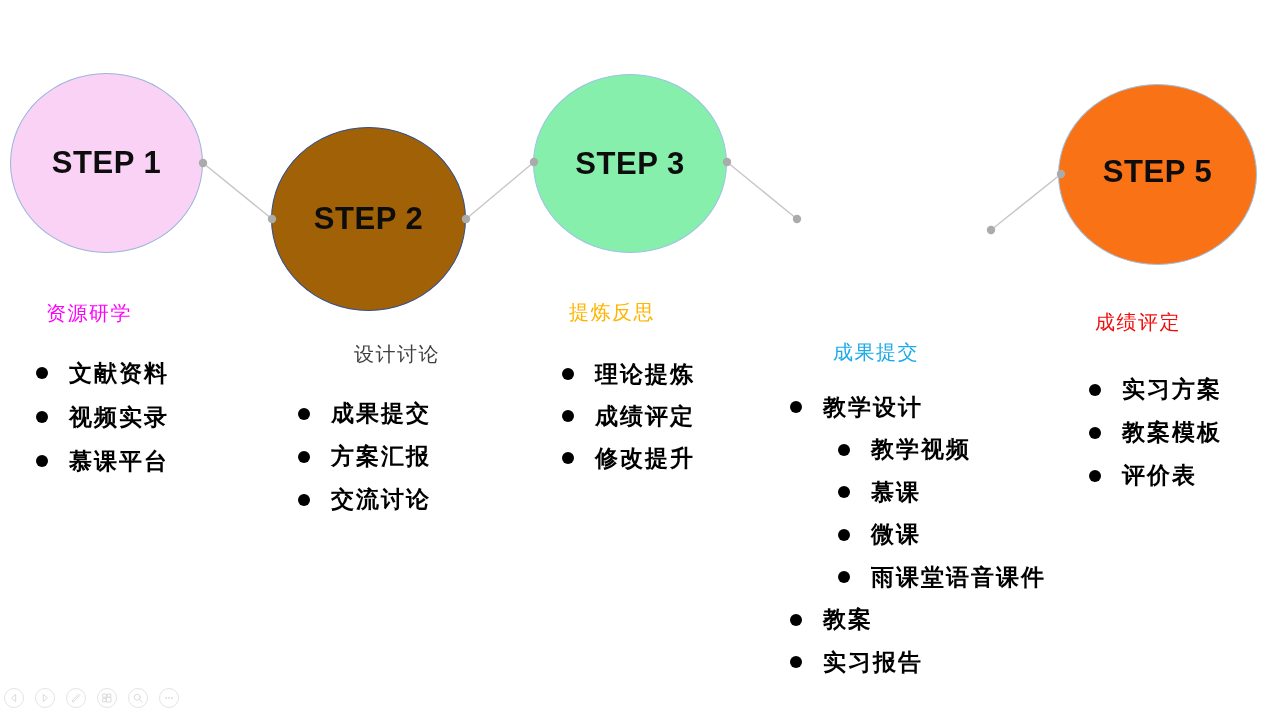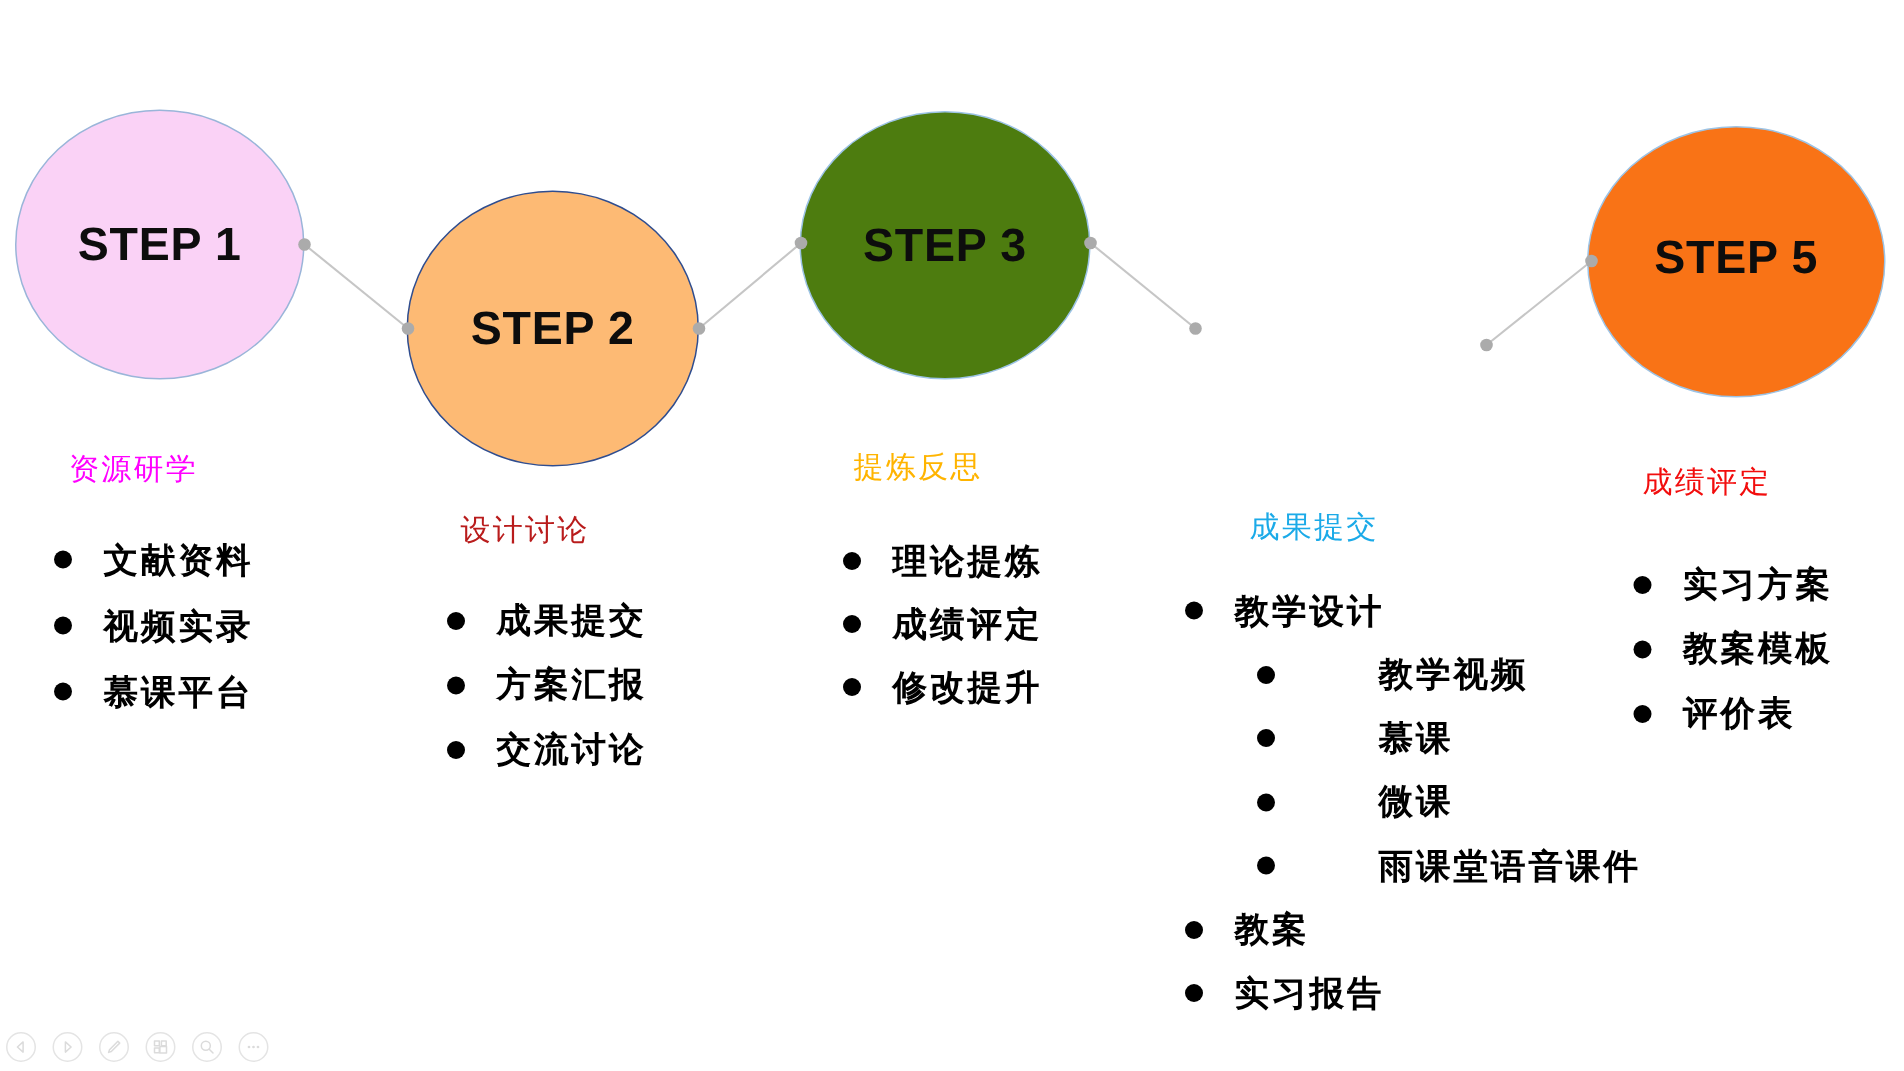--- a/index.html
+++ b/index.html
@@ -36,21 +36,21 @@
   .h4{left:833px;top:342px;}
   .h5{left:1095px;top:312px;}
   
   .list{position:absolute;}
   .l1{left:36px;top:351px;--row:44px;}
   .l2{left:298px;top:392px;--row:43px;}
   .l3{left:562px;top:353px;--row:42px;}
   .l4{left:790px;top:386px;--row:42.5px;}
   .l5{left:1089px;top:368px;--row:43px;}
   .li{display:flex;align-items:center;height:var(--row);}
-  .li.nested{margin-left:48px;gap:48px;}
+  .li.nested{margin-left:48px;}
   .dot{
     width:12px;height:12px;border-radius:50%;background:var(--bullet,#000);
     flex-shrink:0;margin-right:21px;
   }
   .txt{
     font-size:23px;font-weight:700;color:#000;letter-spacing:2px;white-space:nowrap;
     line-height:1;
   }
   
   .toolbar{position:absolute;left:4px;top:688px;display:flex;gap:11px;}
@@ -64,24 +64,24 @@
   .tb .filled{fill:var(--toolbar-glyph,#dbdbdb);}
 </style>
 </head>
 <body>
 
 <div class="stage" style="background: rgb(255, 255, 255);">
 
   <div class="circle c1" style="background: rgb(250, 210, 246); border-color: rgb(154, 181, 217);">
     <span class="step-label">STEP 1</span>
   </div>
-  <div class="circle c2" style="background: #fdba74; border-color: rgb(47, 77, 143);">
+  <div class="circle c2" style="background: #a16207; border-color: rgb(47, 77, 143);">
     <span class="step-label">STEP 2</span>
   </div>
-  <div class="circle c3" style="background: #4d7c0f; border-color: rgb(156, 195, 229);">
+  <div class="circle c3" style="background: #86efac; border-color: rgb(156, 195, 229);">
     <span class="step-label">STEP 3</span>
   </div>
   <div class="circle c5" style="background: #f97316; border-color: rgb(156, 195, 229);">
     <span class="step-label">STEP 5</span>
   </div>
 
   <svg class="connectors" width="1269" height="714">
     <g>
       <line x1="203" y1="163" x2="272" y2="219"></line>
       <circle cx="203" cy="163" r="4.2"></circle>
@@ -98,21 +98,21 @@
       <circle cx="797" cy="219" r="4.2"></circle>
     </g>
     <g>
       <line x1="991" y1="230" x2="1061" y2="174"></line>
       <circle cx="991" cy="230" r="4.2"></circle>
       <circle cx="1061" cy="174" r="4.2"></circle>
     </g>
   </svg>
 
   <div class="heading h1" style="color: rgb(255, 0, 255);">资源研学</div>
-  <div class="heading h2" style="color: #b91c1c;">设计讨论</div>
+  <div class="heading h2" style="color: #404040; margin-left: 47px;">设计讨论</div>
   <div class="heading h3" style="color: rgb(255, 180, 0);">提炼反思</div>
   <div class="heading h4" style="color: rgb(27, 170, 232);">成果提交</div>
   <div class="heading h5" style="color: rgb(242, 13, 13);">成绩评定</div>
 
   <div class="list l1">
     <div class="li">
       <span class="dot"></span>
       <span class="txt">文献资料</span>
     </div>
     <div class="li">

